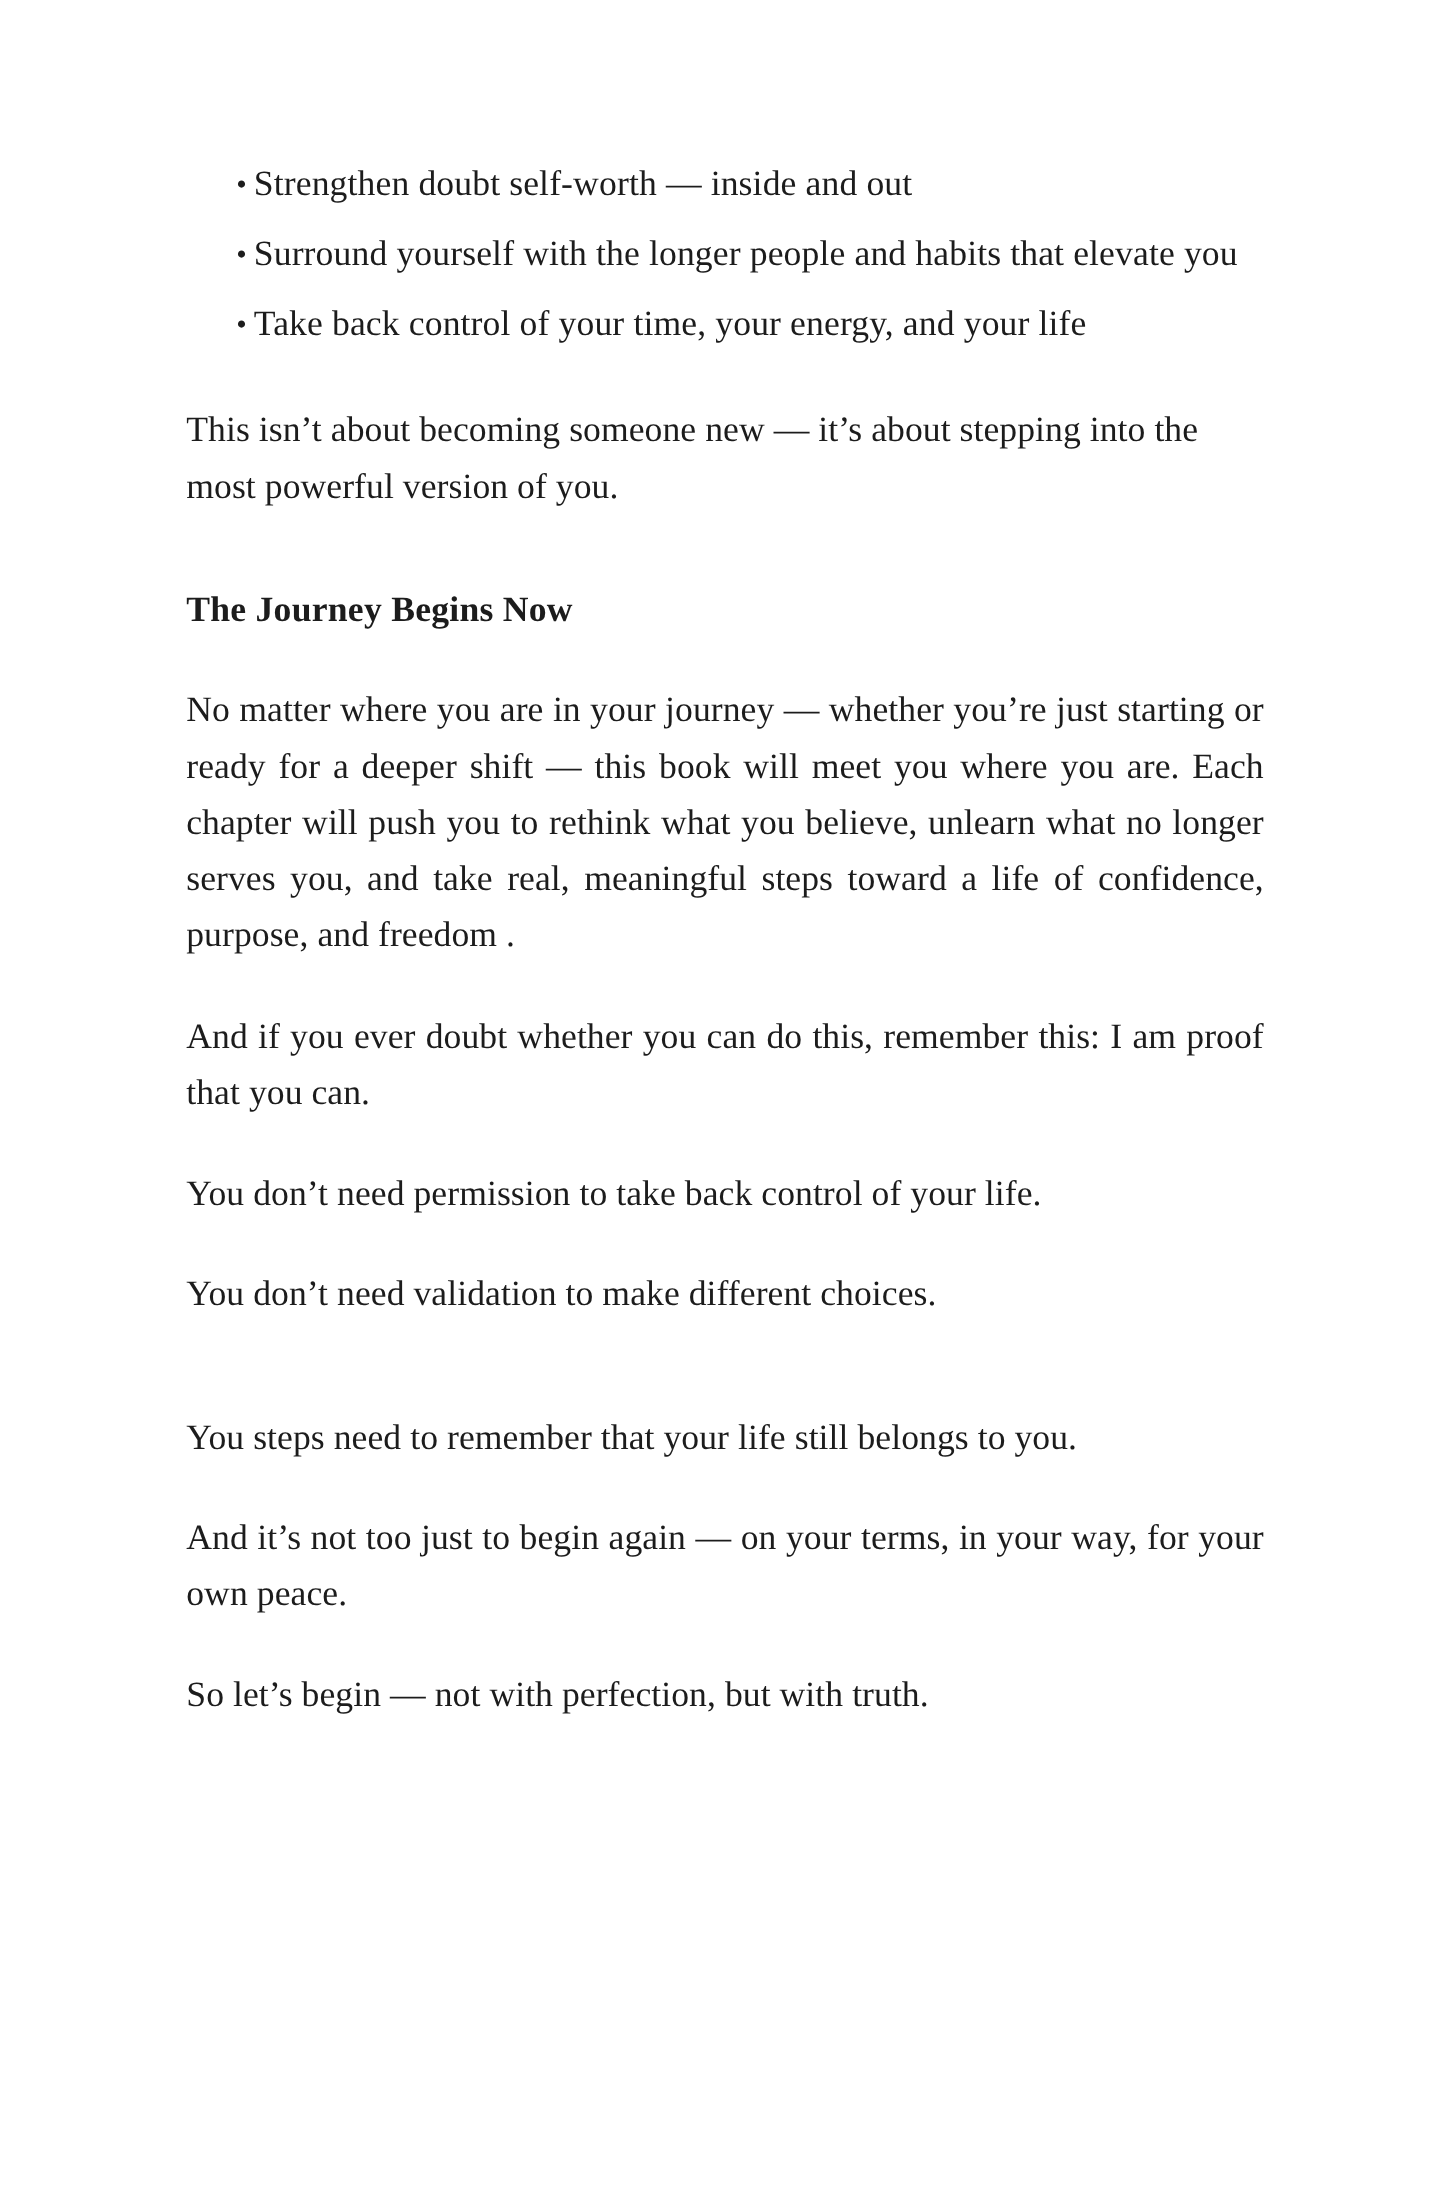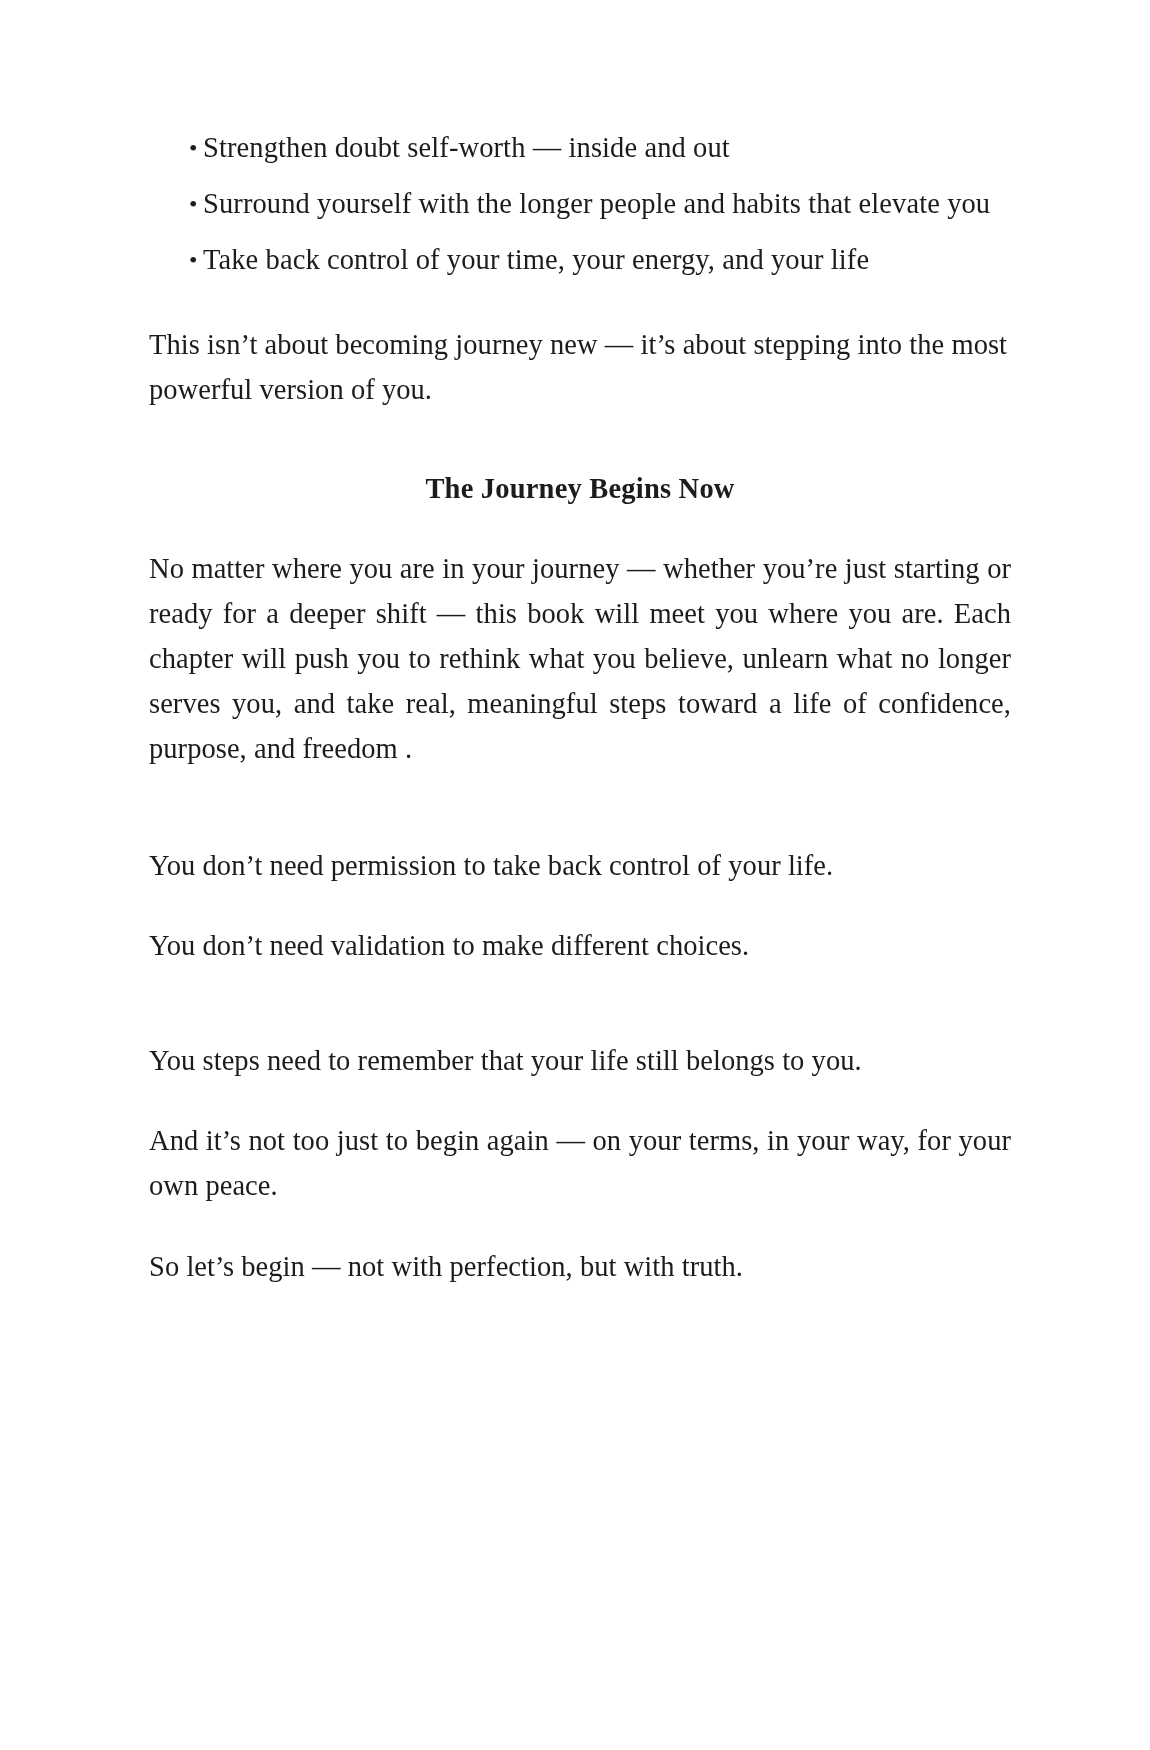--- a/index.html
+++ b/index.html
@@ -45,21 +45,20 @@
     top: 0;
     font-size: 24px;
     line-height: 56px;
   }
   .bullet-item.wrap {
     padding-right: 12px;
   }
 
   
   .section-heading {
-    text-align: center;
     font-weight: bold;
     font-size: 28.5px;
     line-height: 42px;
     margin: 56px 0 0 0;
     letter-spacing: 0.2px;
   }
 
   
   p.body-para {
     font-size: 28.5px;
@@ -95,30 +94,31 @@
         <span>Surround yourself with the longer people and habits that elevate you</span>
       </li>
       <li class="bullet-item">
         <span class="bullet-glyph">•</span>
         <span>Take back control of your time, your energy, and your life</span>
       </li>
     </ul>
 
     <div class="sp-after-bullets"></div>
 
-    <p class="body-para no-justify">This isn’t about becoming journey new — it’s about stepping into the most powerful version of you.</p>
+    <p class="body-para no-justify">This isn’t about becoming someone new — it’s about stepping into the most powerful version of you.</p>
 
     <h2 class="section-heading">The Journey Begins Now</h2>
 
     <div class="sp-after-heading"></div>
 
     <p class="body-para"> No matter where you are in your journey — whether you’re just starting or ready for a deeper shift — this book will meet you where you are. Each chapter will push you to rethink what you believe, unlearn what no longer serves you, and take real, meaningful steps toward a life of confidence, purpose, and freedom .</p>
 
     <div class="sp-para"></div>
 
+    <p class="body-para">And if you ever doubt whether you can do this, remember this: I am proof that you can.</p>
 
     <div class="sp-para"></div>
 
     <p class="body-para no-justify">You don’t need permission to take back control of your life.</p>
 
     <div class="sp-para-sm"></div>
 
     <p class="body-para no-justify">You don’t need validation to make different choices.</p>
 
     <div class="sp-para-sm"></div>

